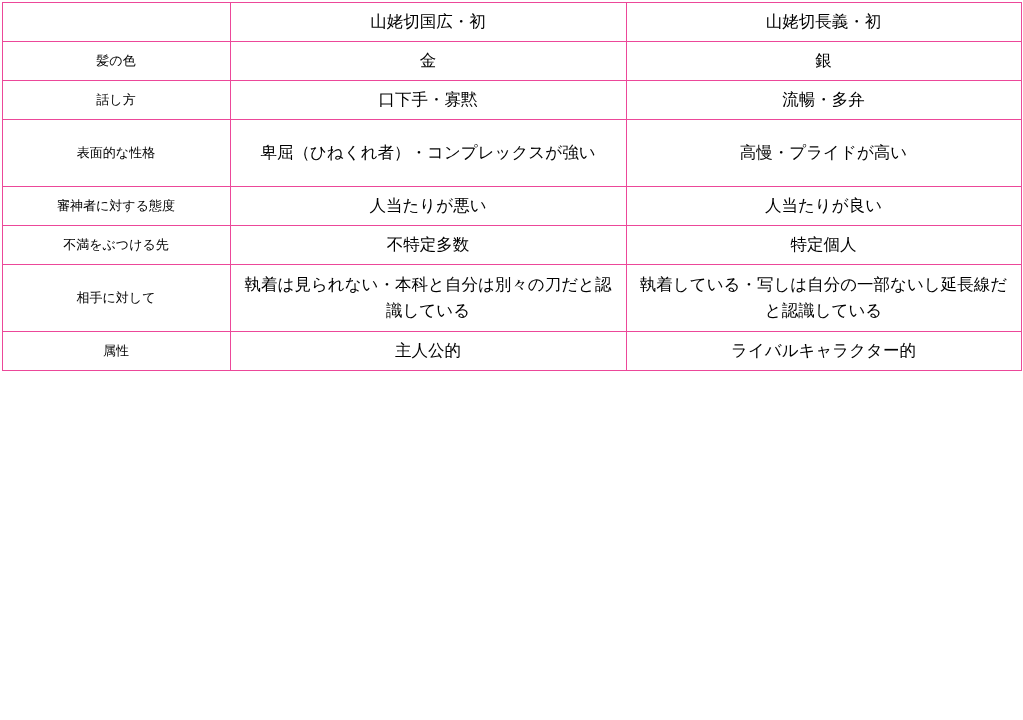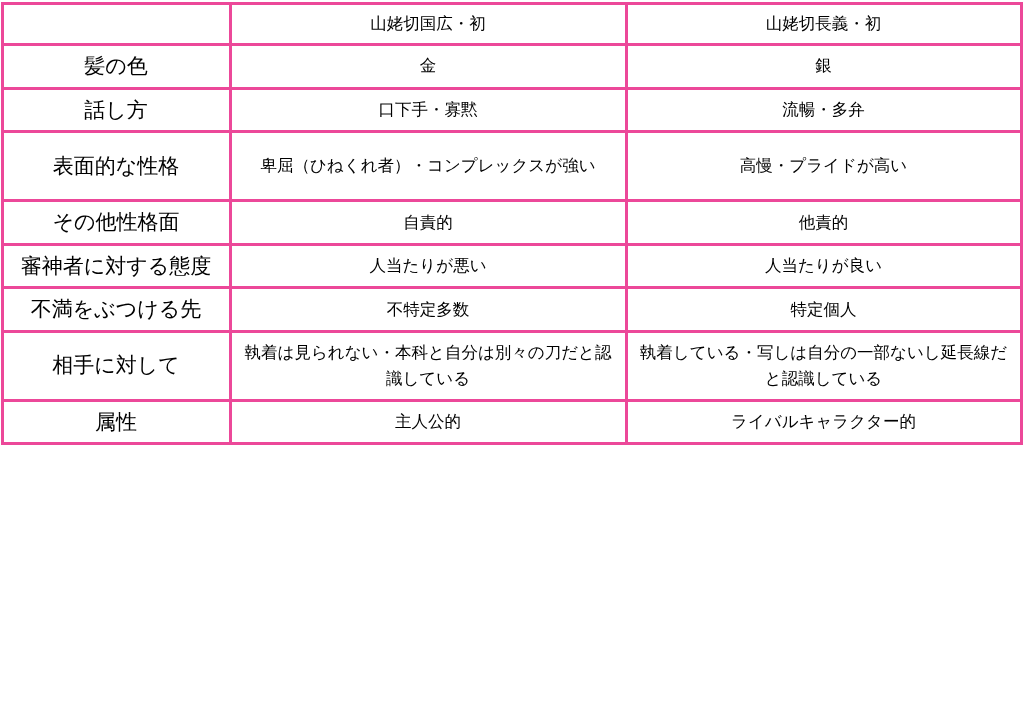--- a/index.html
+++ b/index.html
@@ -24,33 +24,33 @@
   table.compare {
     border-collapse: collapse;
     table-layout: fixed;
     width: 1019px;
     margin-top: 2px;
   }
   table.compare col.c0 { width: 228px; }
   table.compare col.c1 { width: 396px; }
   table.compare col.c2 { width: 395px; }
   table.compare td, table.compare th {
-    border: 3px solid #ec4899;
+    border: 1px solid #ec4899;
     text-align: center;
     vertical-align: middle;
     font-weight: normal;
     font-size: 16.5px;
     line-height: 1.55;
     padding: 4px 6px;
   }
   table.compare thead th {
     height: 30px;
   }
   table.compare td.label {
-    font-size: 21px;
+    font-size: 13px;
   }
   table.compare td.val {
     font-size: 16.5px;
   }
   .corner {
     border: 1px solid #000000;
   }
   .row-1line td { height: 30px; }
   .row-2line td { height: 58px; }
 </style>
@@ -81,25 +81,20 @@
           <td class="label">話し方</td>
           <td class="val">口下手・寡黙</td>
           <td class="val">流暢・多弁</td>
         </tr>
         <tr class="row-2line">
           <td class="label">表面的な性格</td>
           <td class="val">卑屈（ひねくれ者）・コンプレックスが強い</td>
           <td class="val">高慢・プライドが高い</td>
         </tr>
         <tr class="row-1line">
-          <td class="label">その他性格面</td>
-          <td class="val">自責的</td>
-          <td class="val">他責的</td>
-        </tr>
-        <tr class="row-1line">
           <td class="label">審神者に対する態度</td>
           <td class="val">人当たりが悪い</td>
           <td class="val">人当たりが良い</td>
         </tr>
         <tr class="row-1line">
           <td class="label">不満をぶつける先</td>
           <td class="val">不特定多数</td>
           <td class="val">特定個人</td>
         </tr>
         <tr class="row-2line">

